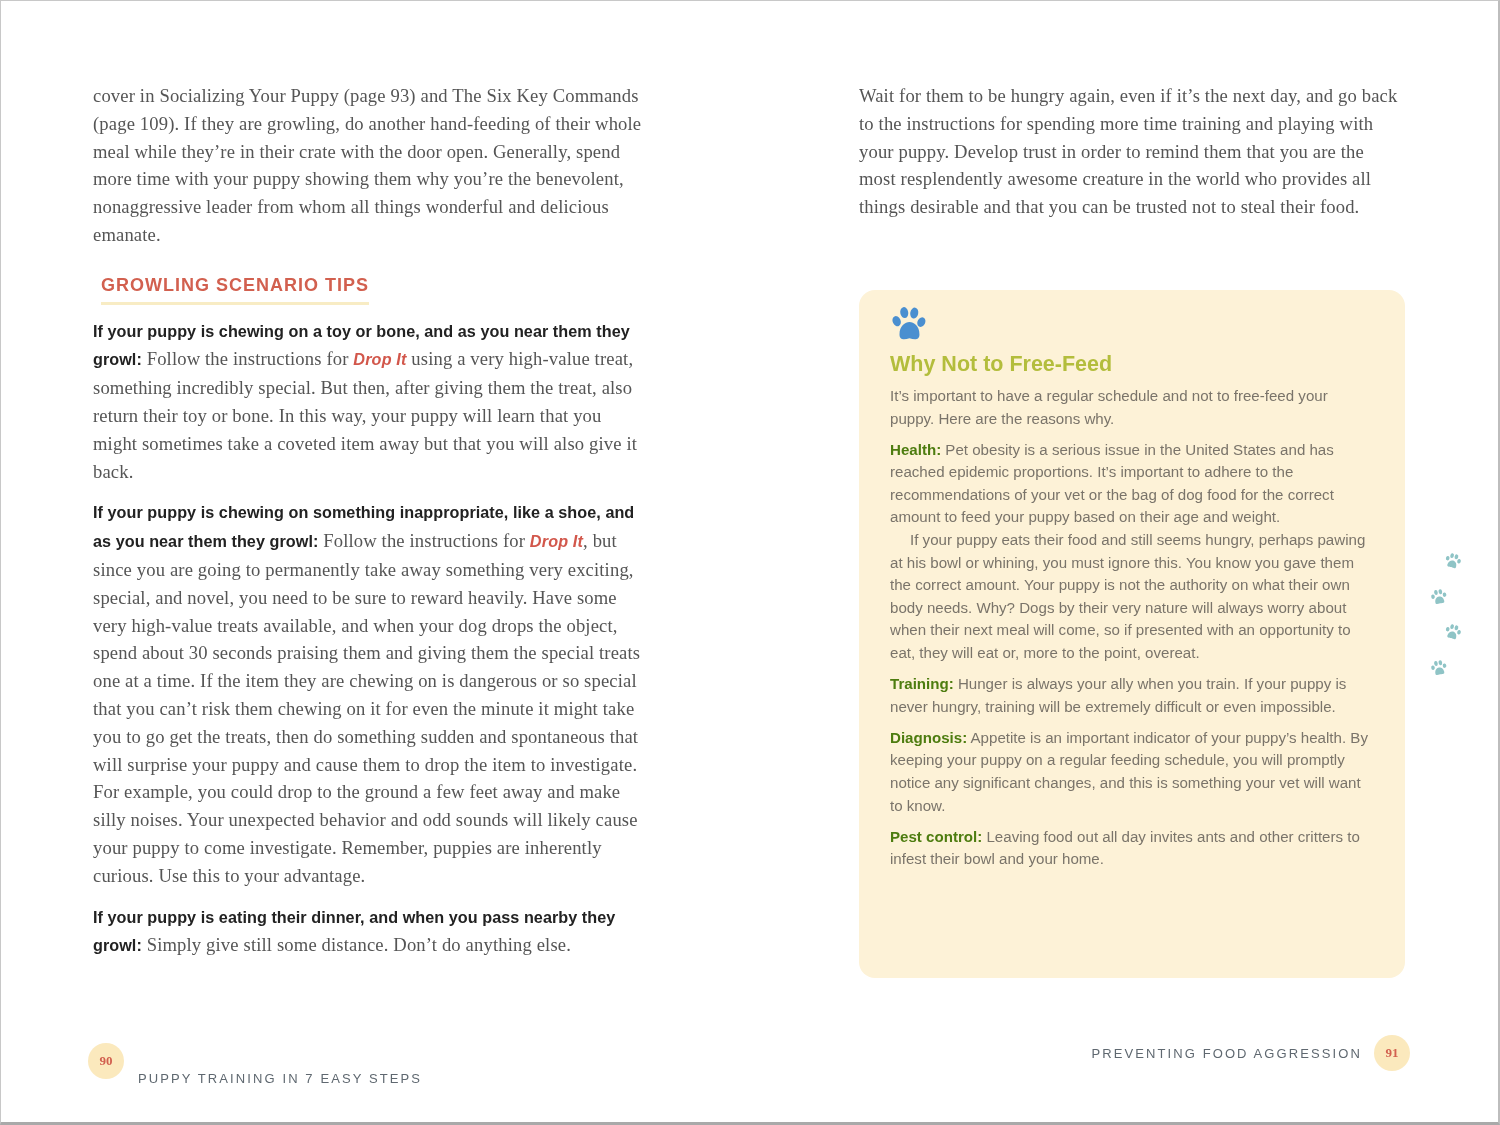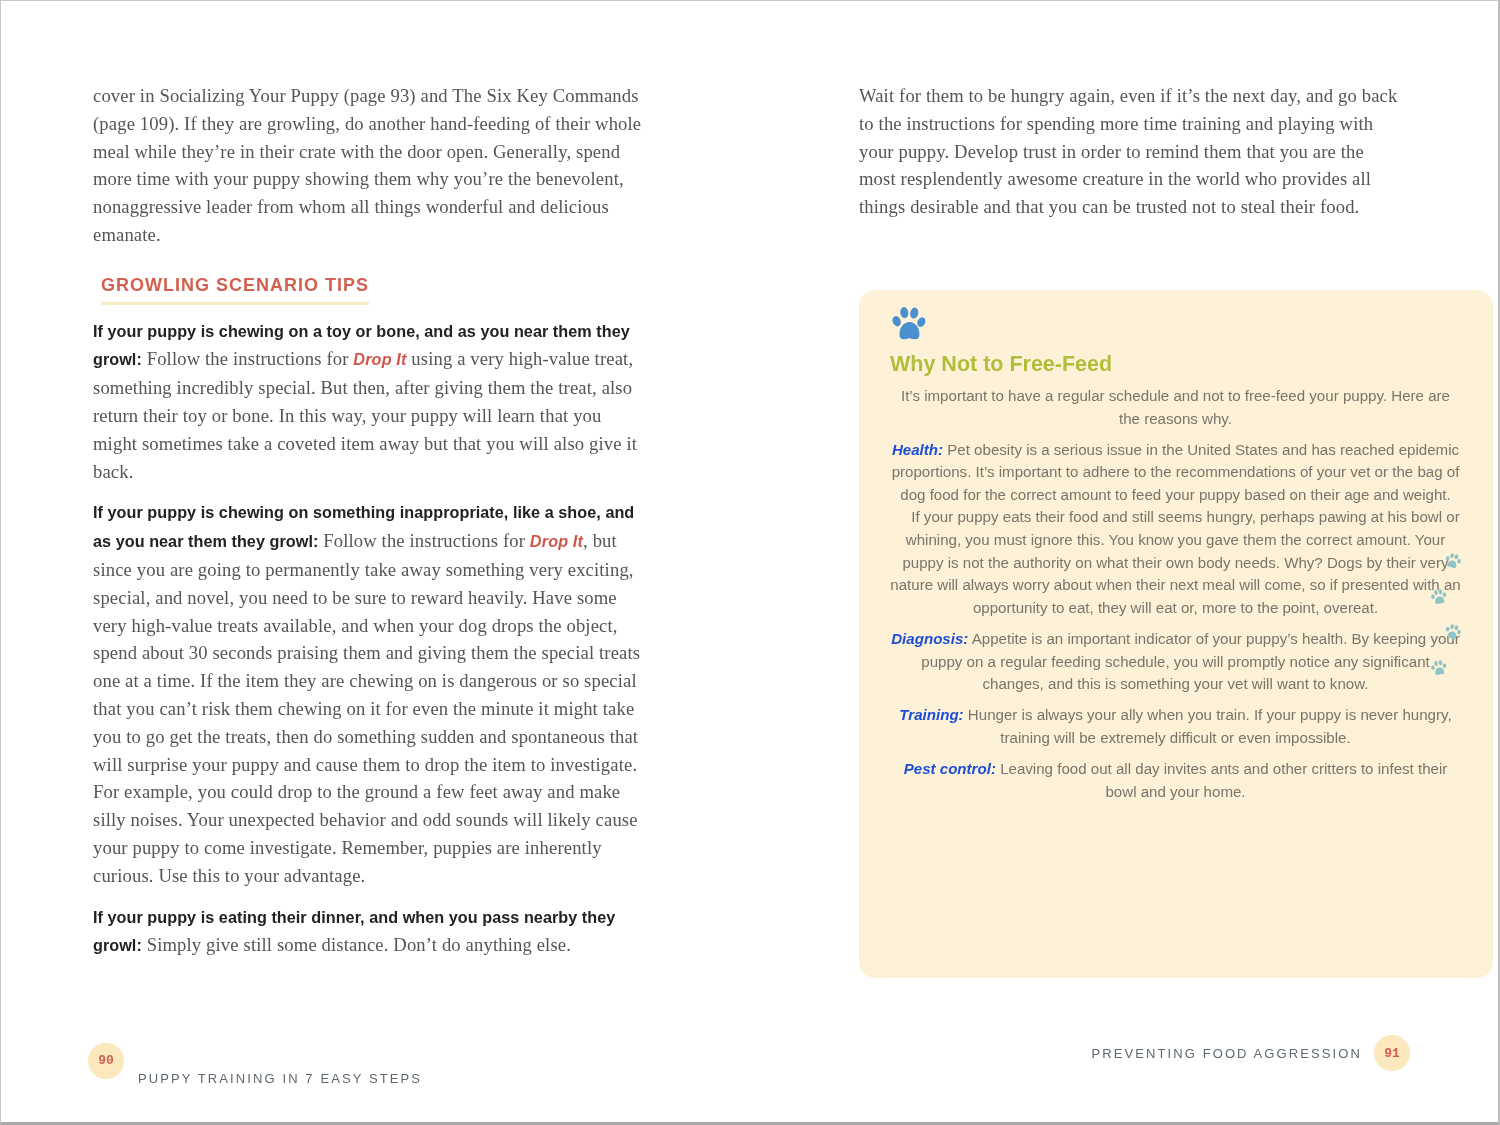--- a/index.html
+++ b/index.html
@@ -15,34 +15,34 @@
   .serif-text p { margin-bottom: 13px; }
   .serif-text p:last-child { margin-bottom: 0; }
 
   .lead { font-family: "Liberation Sans", "DejaVu Sans", sans-serif; font-weight: bold; color: #222; font-size: 16.2px; letter-spacing: 0.05px; }
   .link { font-family: "Liberation Sans", "DejaVu Sans", sans-serif; font-weight: bold; font-style: italic; color: #d2574b; font-size: 16.2px; text-align: center; }
 
   .section-heading { display: inline-block; margin-top: 10px; margin-bottom: 12px; font-family: "Liberation Sans", "DejaVu Sans", sans-serif; font-weight: bold; font-size: 18px; letter-spacing: 1px; color: #d2604f; padding-bottom: 2px; border-bottom: 3px solid #f8ecc4; margin-left: 8px; }
 
   .tips p { margin-bottom: 13px; }
 
-  .sidebar-box { position: absolute; left: 859px; top: 290px; width: 634px; height: 688px; background: #fdf2d7; border-radius: 16px; padding: 14px 32px 0 31px; }
+  .sidebar-box { position: absolute; left: 859px; top: 290px; width: 546px; height: 688px; background: #fdf2d7; border-radius: 16px; padding: 14px 32px 0 31px; }
   .paw-big { width: 38px; height: 40px; margin-bottom: 4px; }
   .box-title { font-family: "Liberation Sans", "DejaVu Sans", sans-serif; font-weight: bold; font-size: 21.5px; color: #b3bd3c; margin-bottom: 8px; }
   .box-text { font-family: "Liberation Sans", "DejaVu Sans", sans-serif; font-size: 15.1px; line-height: 22.6px; color: #7a746a; }
-  .box-text p { margin-bottom: 8.5px; text-align: center; }
+  .box-text p { margin-bottom: 8.5px; }
   .box-text p.indent { text-indent: 20px; margin-top: -8.5px; }
-  .box-text .term { font-weight: bold; color: #1d4ed8; font-style: italic; }
+  .box-text .term { font-weight: bold; color: #4d7c0f; }
 
   .paw-trail { position: absolute; }
   .paw-small { position: absolute; width: 18px; height: 18px; }
 
   .footer-left { position: absolute; left: 88px; top: 1035px; display: flex; align-items: center; }
   .footer-right { position: absolute; right: 90px; top: 1035px; display: flex; align-items: center; }
-  .page-circle { width: 36px; height: 36px; border-radius: 50%; background: #fbe9bd; display: flex; align-items: center; justify-content: center; font-family: Liberation Mono, monospace; font-weight: bold; font-size: 13px; color: #d2604f; }
+  .page-circle { width: 36px; height: 36px; border-radius: 50%; background: #fbe9bd; display: flex; align-items: center; justify-content: center; font-family: Liberation Serif, serif; font-weight: bold; font-size: 13px; color: #d2604f; }
   .running-head { font-family: "Liberation Sans", "DejaVu Sans", sans-serif; font-size: 13px; letter-spacing: 2.1px; color: #5f6870; }
   .footer-left .running-head { margin-left: 14px; margin-top: 36px; }
   .footer-right .running-head { margin-right: 12px; }
 </style>
 </head>
 <body>
 
 <div class="frame"></div>
 
 <div class="col col-left serif-text">
@@ -78,22 +78,22 @@
     <ellipse cx="15" cy="8" rx="4.2" ry="5.8" fill="#4a8fd0" transform="rotate(-10 15 8)"></ellipse>
     <ellipse cx="25.5" cy="8.5" rx="4.2" ry="5.8" fill="#4a8fd0" transform="rotate(12 25.5 8.5)"></ellipse>
     <ellipse cx="33" cy="18" rx="4" ry="5.3" fill="#4a8fd0" transform="rotate(28 33 18)"></ellipse>
     <path d="M10 31 C10 22 16 18 20.5 18 C25 18 31 22 31 31 C31 37 26 36.5 20.5 35 C15 36.5 10 37 10 31 Z" fill="#4a8fd0"></path>
   </svg>
   <div class="box-title">Why Not to Free-Feed</div>
   <div class="box-text">
     <p>It’s important to have a regular schedule and not to free-feed your puppy. Here are the reasons why.</p>
     <p><span class="term">Health:</span><span> Pet obesity is a serious issue in the United States and has reached epidemic proportions. It’s important to adhere to the recommendations of your vet or the bag of dog food for the correct amount to feed your puppy based on their age and weight.</span></p>
     <p class="indent">If your puppy eats their food and still seems hungry, perhaps pawing at his bowl or whining, you must ignore this. You know you gave them the correct amount. Your puppy is not the authority on what their own body needs. Why? Dogs by their very nature will always worry about when their next meal will come, so if presented with an opportunity to eat, they will eat or, more to the point, overeat.</p>
+    <p><span class="term">Training:</span><span> Hunger is always your ally when you train. If your puppy is never hungry, training will be extremely difficult or even impossible.</span></p>
     <p><span class="term">Diagnosis:</span><span> Appetite is an important indicator of your puppy’s health. By keeping your puppy on a regular feeding schedule, you will promptly notice any significant changes, and this is something your vet will want to know.</span></p>
-    <p><span class="term">Training:</span><span> Hunger is always your ally when you train. If your puppy is never hungry, training will be extremely difficult or even impossible.</span></p>
     <p><span class="term">Pest control:</span><span> Leaving food out all day invites ants and other critters to infest their bowl and your home.</span></p>
   </div>
 </div>
 
 <div class="paw-trail">
   <svg class="paw-small" style="left:1444px; top:552px; transform:rotate(15deg);" viewBox="0 0 40 40">
     <ellipse cx="7" cy="17" rx="4" ry="5" fill="#8fc4c6"></ellipse>
       <ellipse cx="15" cy="9" rx="4" ry="5.5" fill="#8fc4c6"></ellipse>
       <ellipse cx="25" cy="9" rx="4" ry="5.5" fill="#8fc4c6"></ellipse>
       <ellipse cx="33" cy="17" rx="4" ry="5" fill="#8fc4c6"></ellipse>

